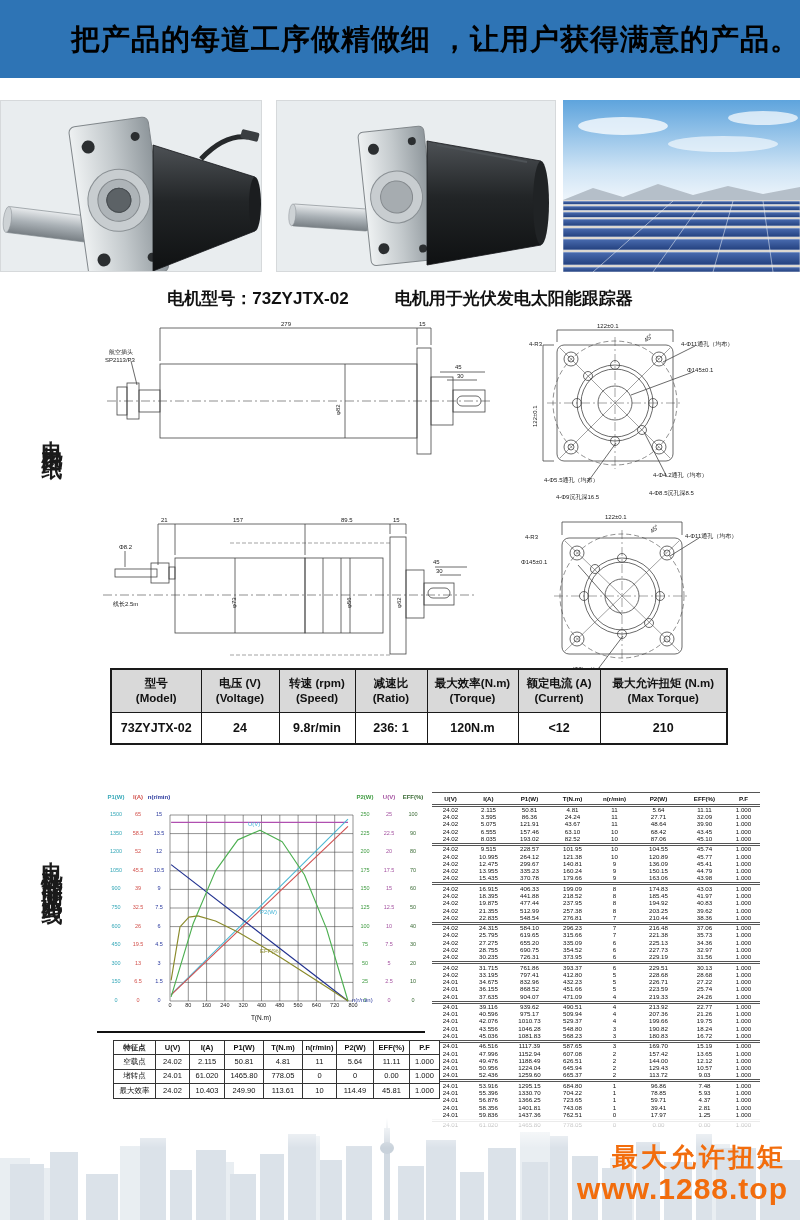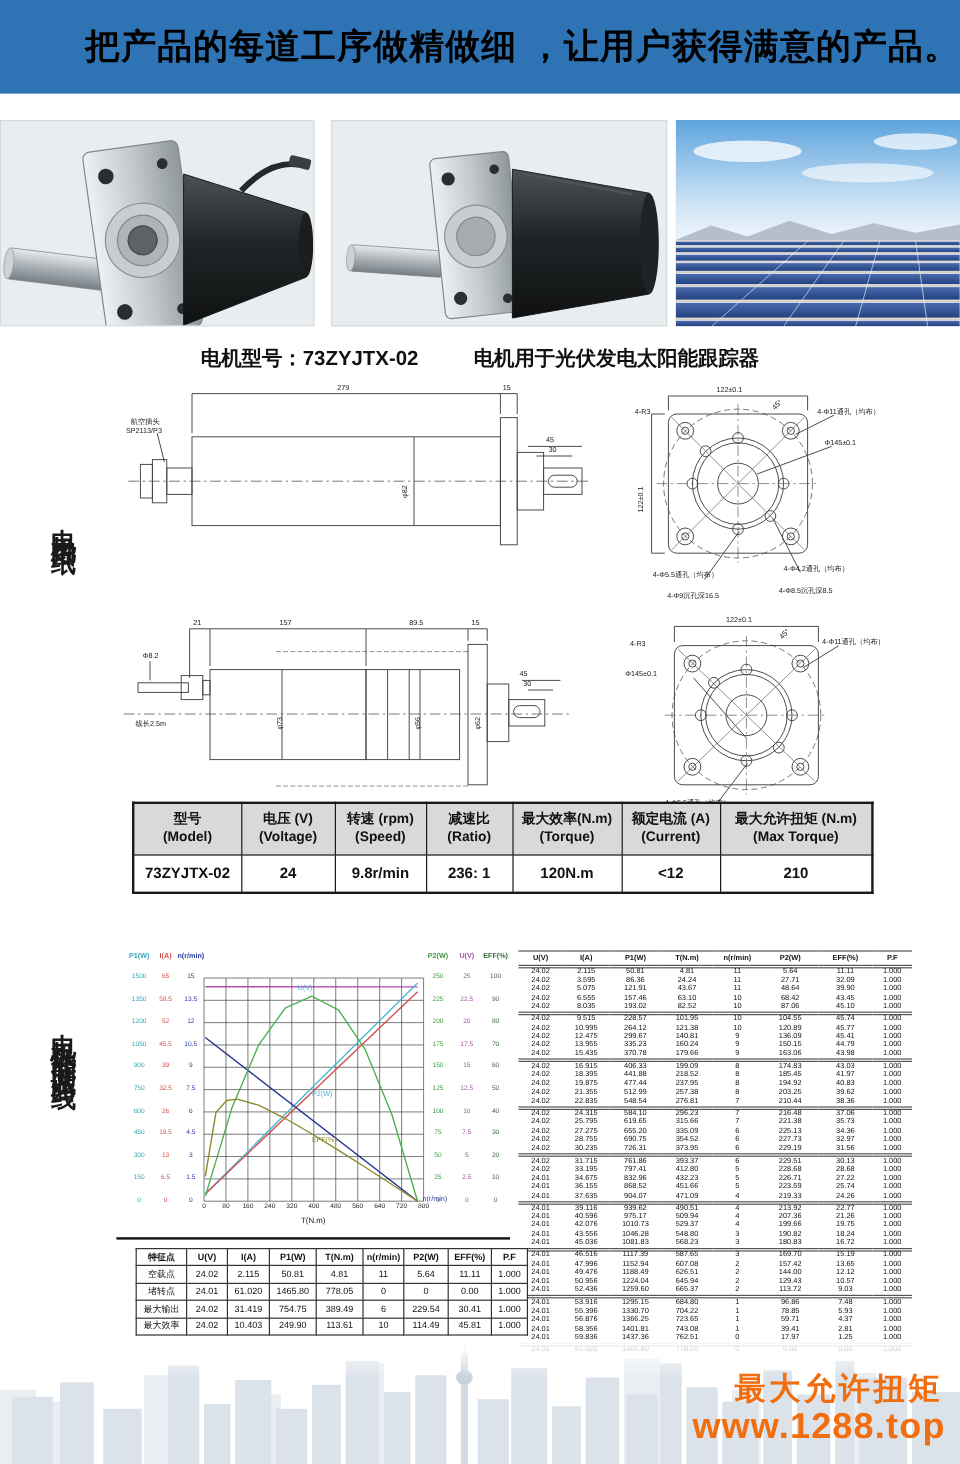--- a/index.html
+++ b/index.html
@@ -990,31 +990,20 @@
         <td>24.01</td>
         <td>61.020</td>
         <td>1465.80</td>
         <td>778.05</td>
         <td>0</td>
         <td>0</td>
         <td>0.00</td>
         <td>1.000</td>
       </tr>
       <tr>
-        <td>最大输出</td>
-        <td>24.02</td>
-        <td>31.419</td>
-        <td>754.75</td>
-        <td>389.49</td>
-        <td>6</td>
-        <td>229.54</td>
-        <td>30.41</td>
-        <td>1.000</td>
-      </tr>
-      <tr>
         <td>最大效率</td>
         <td>24.02</td>
         <td>10.403</td>
         <td>249.90</td>
         <td>113.61</td>
         <td>10</td>
         <td>114.49</td>
         <td>45.81</td>
         <td>1.000</td>
       </tr>

